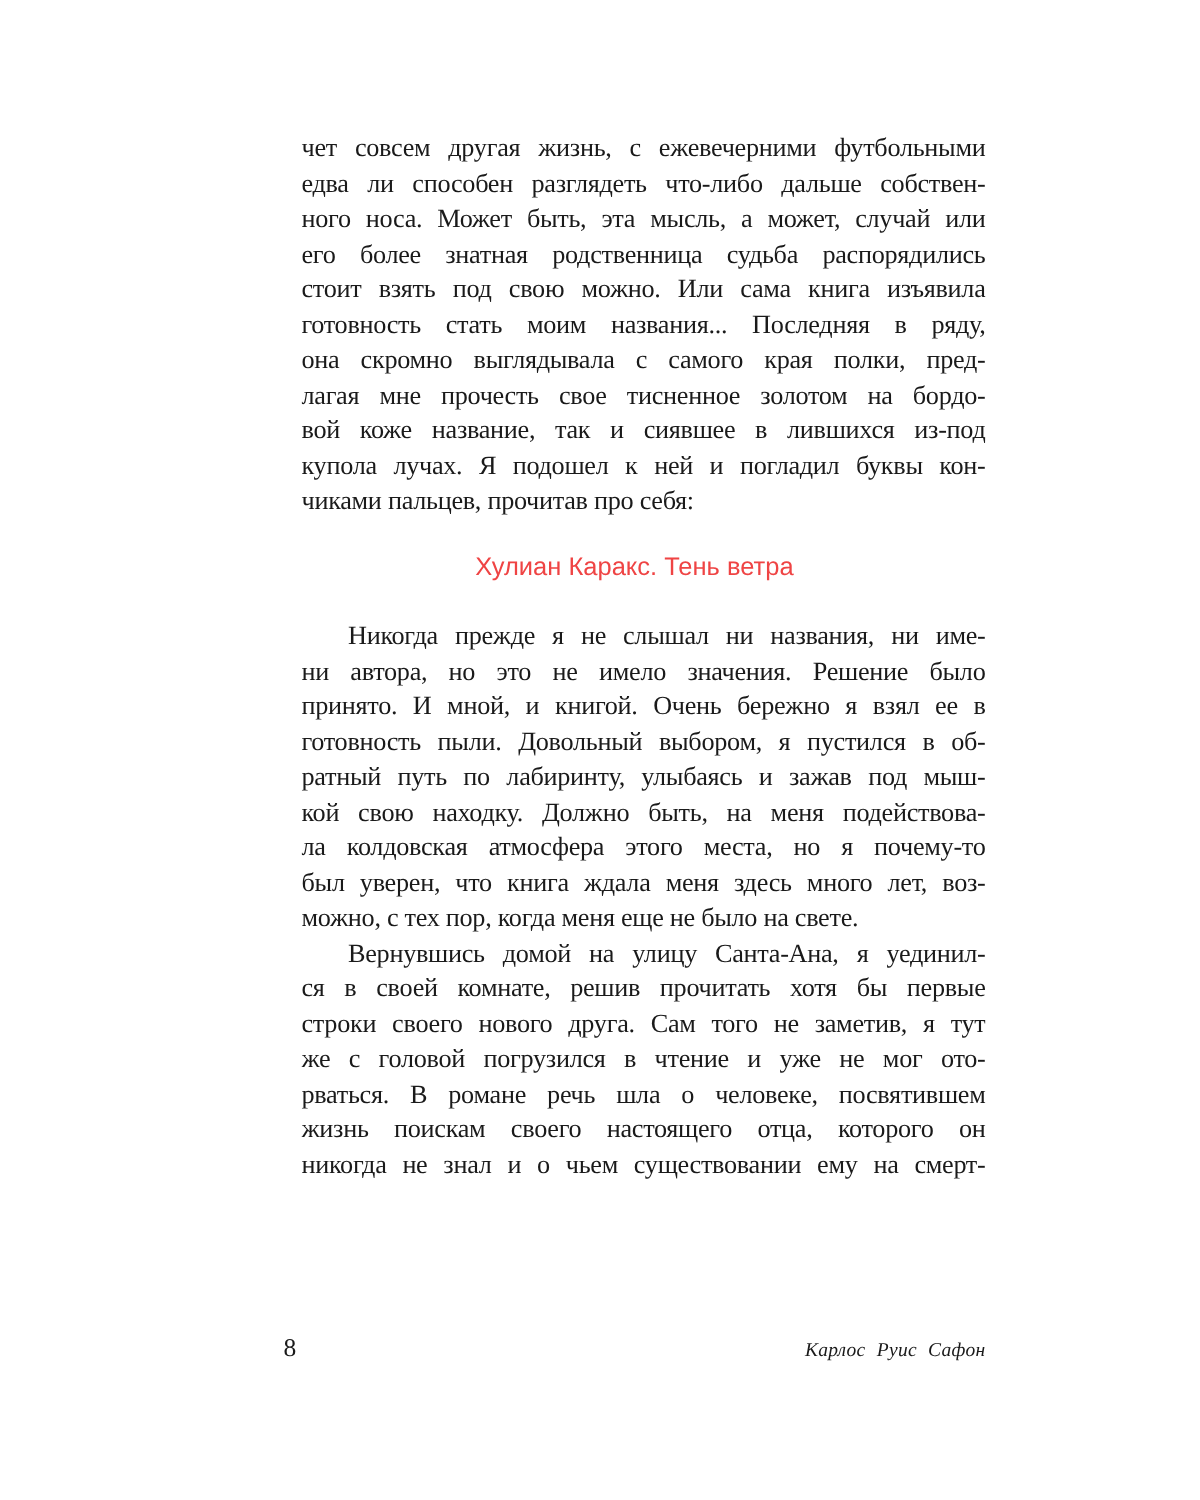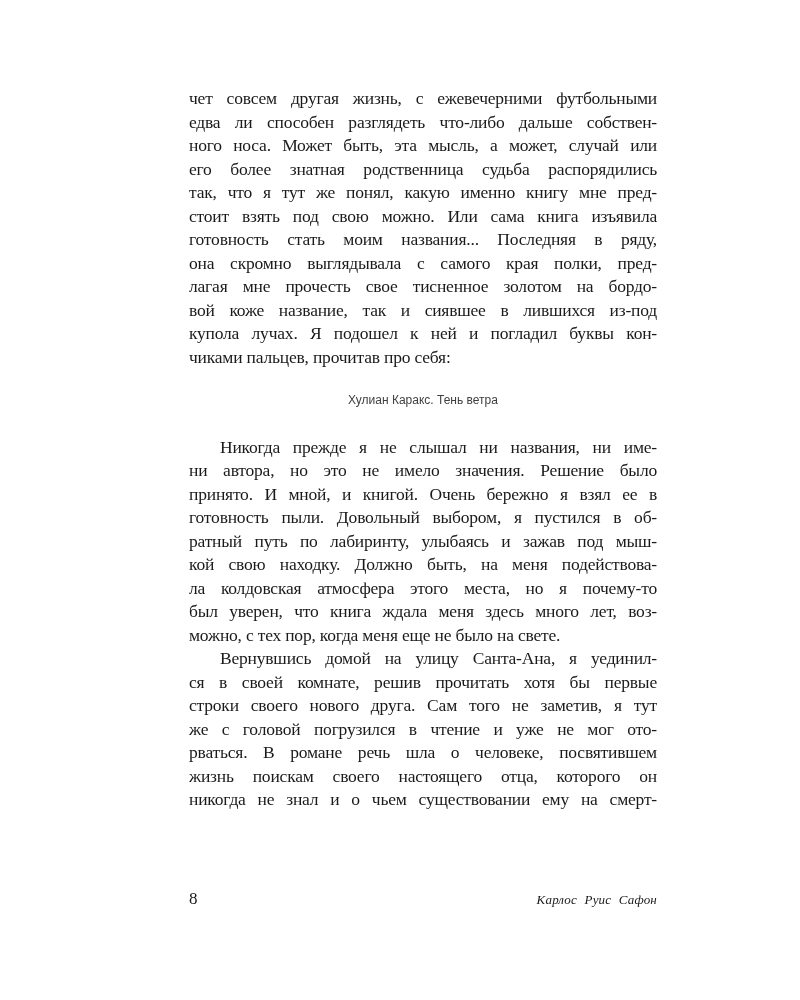--- a/index.html
+++ b/index.html
@@ -24,35 +24,36 @@
   }
   .line {
     font-size: 17.5px;
     line-height: 23.5px;
     height: 23.5px;
     letter-spacing: -0.2px;
     white-space: nowrap;
     overflow: hidden;
     text-align: justify;
     text-align-last: justify;
+    margin-left: 12px;
   }
   .line.flush-left {
     text-align-last: left;
   }
   .line.indent {
     text-indent: 31px;
   }
   .heading {
     font-family: "Liberation Sans", "DejaVu Sans", sans-serif;
-    font-size: 12px;
+    font-size: 17px;
     line-height: 23.5px;
     text-align: center;
     margin-top: 20px;
     margin-bottom: 23px;
-    color: #404040;
+    color: #ef4444;
   }
   .footer {
     position: absolute;
     left: 189px;
     top: 889px;
     width: 468px;
     display: flex;
     justify-content: space-between;
     align-items: baseline;
   }
@@ -71,21 +72,20 @@
 </head>
 <body>
 
 <div class="page">
   <div class="textblock">
     <div class="para">
         <div class="line">чет совсем другая жизнь, с ежевечерними футбольными</div>
         <div class="line">едва ли способен разглядеть что-либо дальше собствен-</div>
         <div class="line">ного носа. Может быть, эта мысль, а может, случай или</div>
         <div class="line">его более знатная родственница судьба распорядились</div>
-        <div class="line">так, что я тут же понял, какую именно книгу мне пред-</div>
         <div class="line">стоит взять под свою можно. Или сама книга изъявила</div>
         <div class="line">готовность стать моим названия... Последняя в ряду,</div>
         <div class="line">она скромно выглядывала с самого края полки, пред-</div>
         <div class="line">лагая мне прочесть свое тисненное золотом на бордо-</div>
         <div class="line">вой коже название, так и сиявшее в лившихся из-под</div>
         <div class="line">купола лучах. Я подошел к ней и погладил буквы кон-</div>
         <div class="line flush-left">чиками пальцев, прочитав про себя:</div>
       </div>
     <div class="heading">Хулиан Каракс. Тень ветра</div>
     <div class="para">

